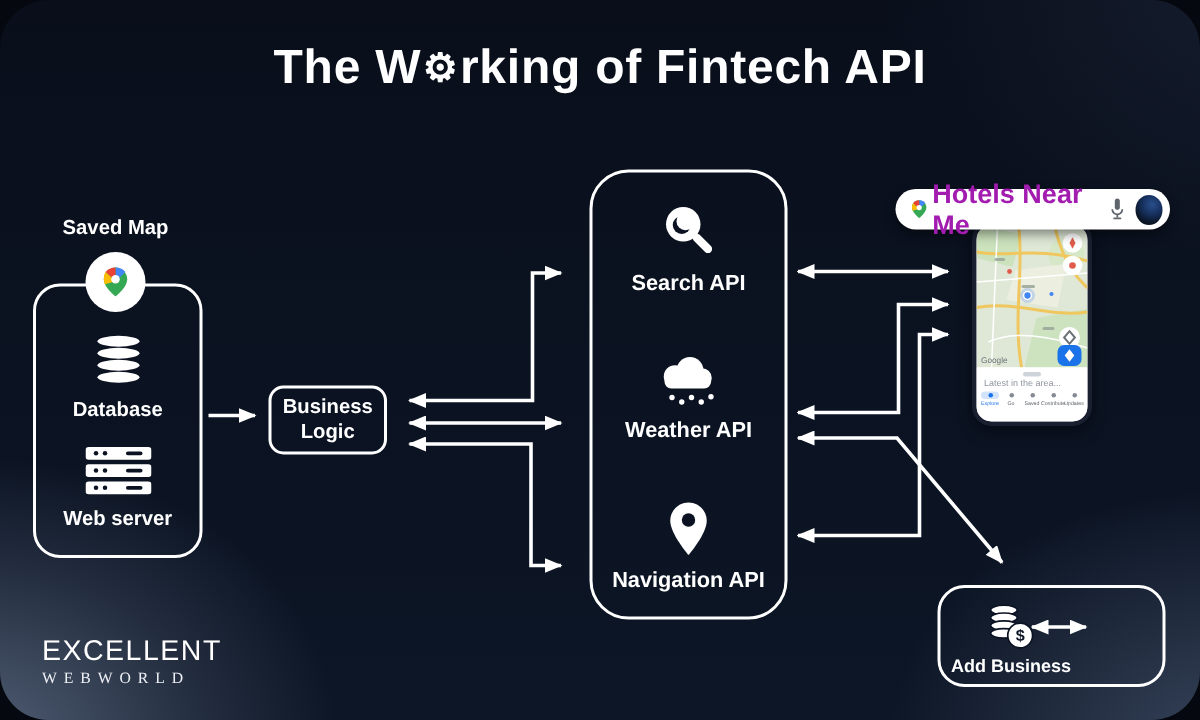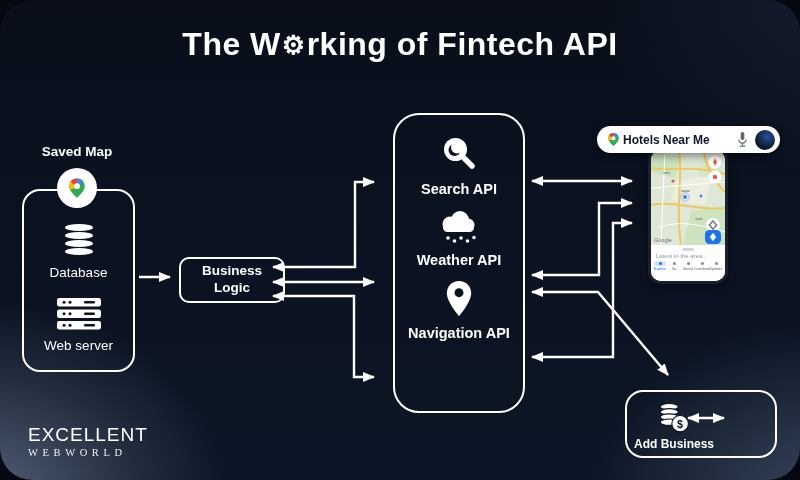--- a/index.html
+++ b/index.html
@@ -20,28 +20,28 @@
   }
   .title .gear{font-size:26px;display:inline-block;transform:translateY(-1px);margin:0 1px;}
   .gm-heading{position:absolute;left:18px;top:144px;width:118px;text-align:center;font-size:13.5px;font-weight:700;z-index:2;}
   .gm-badge{
     position:absolute;left:57px;top:168px;width:40px;height:40px;border-radius:50%;
     background:#fff;display:flex;align-items:center;justify-content:center;z-index:3;
   }
   .wbox{position:absolute;border:2.5px solid #fff;z-index:2;box-sizing:border-box;}
   .left-box{left:22px;top:189px;width:113px;height:183px;border-radius:18px;
     display:flex;flex-direction:column;align-items:center;padding-top:32px;}
-  .left-box .lbl{font-size:13.5px;font-weight:400;margin-top:8px;}
+  .left-box .lbl{font-size:13.5px;font-weight:700;margin-top:8px;}
   .left-box .gap{margin-top:18px;}
-  .bl-box{left:179px;top:257px;width:106px;height:46px;border-radius:10px;
+  .bl-box{left:179px;top:257px;width:79px;height:46px;border-radius:10px;
     display:flex;align-items:center;justify-content:center;text-align:center;}
   .bl-box span{font-size:13.5px;font-weight:700;line-height:1.25;width:70px;display:block;}
   .api-box{left:393px;top:113px;width:132px;height:300px;border-radius:26px;
-    display:flex;flex-direction:column;align-items:center;
-    padding:20px 0 16px 0;gap:12px;}
+    display:flex;flex-direction:column;justify-content:space-between;align-items:center;
+    padding:20px 0 16px 0;}
   .api-item{display:flex;flex-direction:column;align-items:center;}
   .api-item .lbl{font-size:14.5px;font-weight:700;margin-top:8px;white-space:nowrap;}
   
   .phone{position:absolute;left:648px;top:147px;width:80px;height:137px;background:#1a2030;
     border-radius:13px;z-index:2;box-shadow:0 4px 10px rgba(0,0,0,.45);padding:3px;box-sizing:border-box;}
   .screen{width:74px;height:131px;border-radius:10px;overflow:hidden;background:#fff;position:relative;}
   .screen svg{display:block;}
   .sheet{position:absolute;left:0;top:95px;width:74px;height:36px;background:#fff;}
   .handle{width:12px;height:2.5px;border-radius:2px;background:#cfd3da;margin:3px auto 0 auto;}
   .sheet-text{font-size:6px;color:#9096a0;margin:2px 0 0 5px;white-space:nowrap;}
@@ -50,21 +50,21 @@
   .pnav-ico{width:9px;height:5px;border-radius:3px;display:flex;align-items:center;justify-content:center;}
   .pnav-ico .dot{width:3px;height:3px;border-radius:50%;background:#858b94;}
   .pnav-item.active .pnav-ico{background:#d3e3fc;width:12px;}
   .pnav-item.active .dot{background:#1a73e8;}
   .pnav-lbl{font-size:3.5px;color:#5f6368;margin-top:1px;white-space:nowrap;}
   .pnav-item.active .pnav-lbl{color:#1a73e8;}
   
   .pill{position:absolute;left:597px;top:126px;width:183px;height:27px;background:#fff;border-radius:14px;
     z-index:4;display:flex;align-items:center;padding:0 5px 0 9px;box-sizing:border-box;
     box-shadow:0 3px 8px rgba(0,0,0,.45);}
-  .pill .q{font-size:12px;font-weight:700;color:#0f172a;margin-left:2px;flex-grow:1;}
+  .pill .q{font-size:18px;font-weight:700;color:#a21caf;margin-left:2px;flex-grow:1;}
   .avatar{width:20px;height:20px;border-radius:50%;margin-left:6px;
     background:radial-gradient(circle at 62% 32%,#2a4f8c 0%,#16305e 38%,#0b1526 70%);}
   
   .pricing-box{left:625px;top:390px;width:152px;height:68px;border-radius:18px;}
   .p-item{position:absolute;display:flex;flex-direction:column;align-items:center;}
   .p-item .lbl{font-size:12px;font-weight:700;margin-top:3px;white-space:nowrap;}
   .p-left{left:14px;top:10px;width:66px;}
   .p-right{right:8px;top:10px;width:52px;}
   
   .brand{position:absolute;left:28px;top:424px;z-index:2;}

